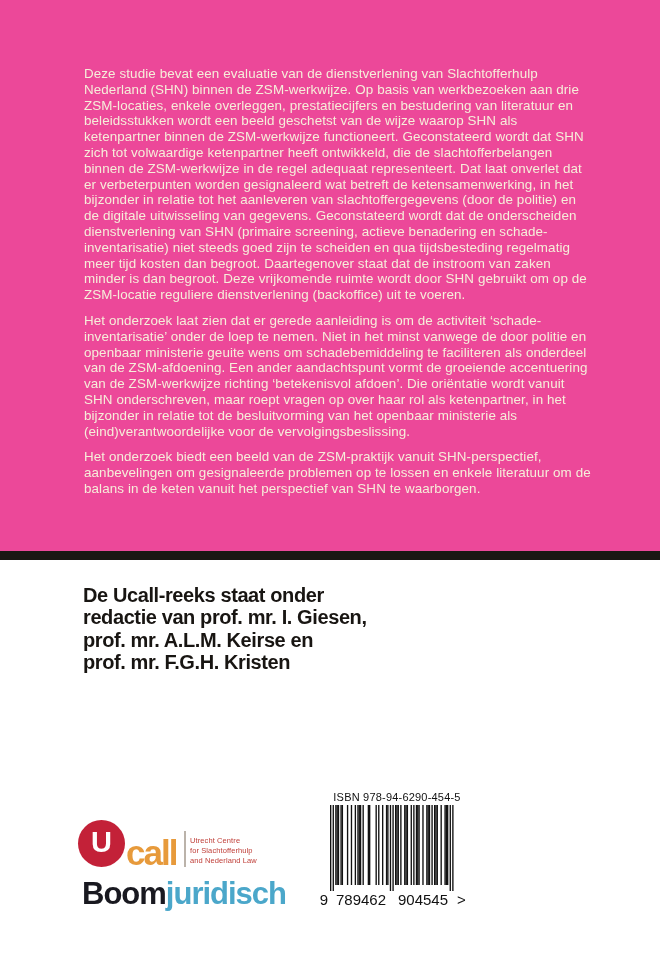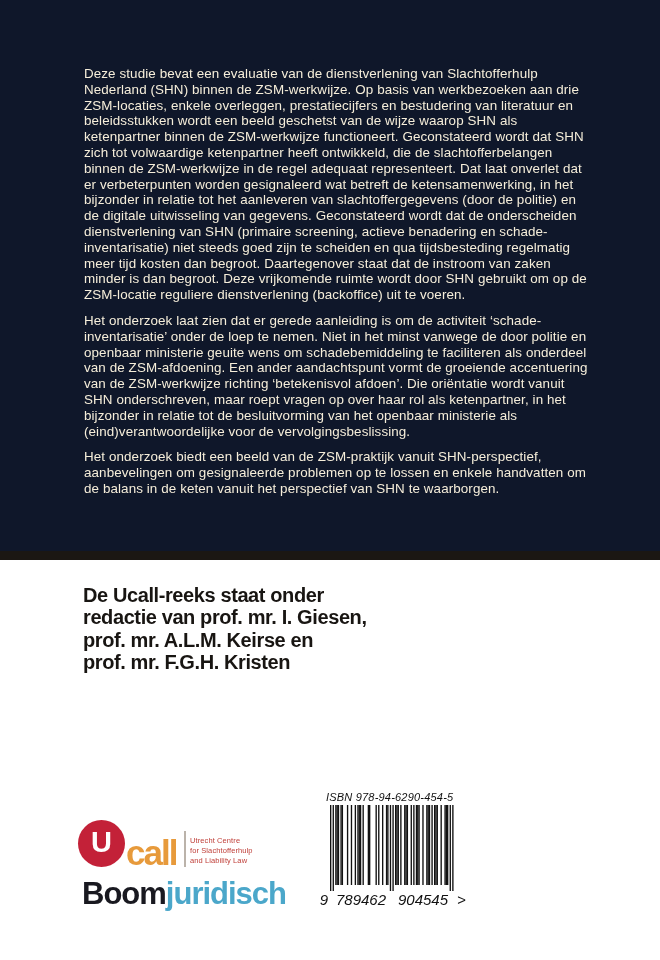--- a/index.html
+++ b/index.html
@@ -3,42 +3,42 @@
 <meta charset="utf-8">
 <style>
   html,body{margin:0;padding:0;background:#ffffff;}
   .page{
     position:relative;width:660px;height:960px;background:#ffffff;
     font-family:"Liberation Sans",sans-serif;overflow:hidden;
   }
   
   .orange-panel{
     position:absolute;top:0;left:0;width:660px;height:551px;
-    background:#0f172a;
+    background:#ec4899;
   }
   .summary{
     position:absolute;left:84px;top:66px;width:510px;
     color:#F6EEDA;font-size:13.4px;line-height:15.8px;
     letter-spacing:0.1px;
   }
   .summary p{margin:0 0 10px 0;}
   
   .black-band{
     position:absolute;top:551px;left:0;width:660px;height:9px;
     background:#1B1713;
   }
   
   .editors{
     position:absolute;left:83px;top:584px;
     color:#181512;font-weight:700;font-size:20px;line-height:22.4px;
     letter-spacing:-0.4px;
   }
   
   .barcode-block{
-    position:absolute;left:316px;top:791px;width:152px;text-align:left;font-style:italic;
+    position:absolute;left:316px;top:791px;width:152px;text-align:center;
   }
   .isbn-label{
     color:#111111;font-size:11px;letter-spacing:0.2px;
     padding-left:10px;white-space:nowrap;margin-bottom:2px;
   }
   .barcode-svg text{
     font-family:"Liberation Sans",sans-serif;font-size:15px;fill:#111111;
   }
   
   .ucall-logo{position:absolute;left:76px;top:818px;width:175px;height:54px;}
@@ -77,21 +77,21 @@
 </style>
 </head>
 <body>
 
 <div class="page">
 
   <div class="orange-panel">
     <div class="summary">
       <p>Deze studie bevat een evaluatie van de dienstverlening van Slachtofferhulp Nederland (SHN) binnen de ZSM-werkwijze. Op basis van werkbezoeken aan drie ZSM-locaties, enkele overleggen, prestatiecijfers en bestudering van literatuur en beleidsstukken wordt een beeld geschetst van de wijze waarop SHN als ketenpartner binnen de ZSM-werkwijze functioneert. Geconstateerd wordt dat SHN zich tot volwaardige ketenpartner heeft ontwikkeld, die de slachtofferbelangen binnen de ZSM-werkwijze in de regel adequaat representeert. Dat laat onverlet dat er verbeterpunten worden gesignaleerd wat betreft de ketensamenwerking, in het bijzonder in relatie tot het aanleveren van slachtoffergegevens (door de politie) en de digitale uitwisseling van gegevens. Geconstateerd wordt dat de onderscheiden dienstverlening van SHN (primaire screening, actieve benadering en schade-inventarisatie) niet steeds goed zijn te scheiden en qua tijdsbesteding regelmatig meer tijd kosten dan begroot. Daartegenover staat dat de instroom van zaken minder is dan begroot. Deze vrijkomende ruimte wordt door SHN gebruikt om op de ZSM-locatie reguliere dienstverlening (backoffice) uit te voeren.</p>
       <p>Het onderzoek laat zien dat er gerede aanleiding is om de activiteit ‘schade-inventarisatie’ onder de loep te nemen. Niet in het minst vanwege de door politie en openbaar ministerie geuite wens om schadebemiddeling te faciliteren als onderdeel van de ZSM-afdoening. Een ander aandachtspunt vormt de groeiende accentuering van de ZSM-werkwijze richting ‘betekenisvol afdoen’. Die oriëntatie wordt vanuit SHN onderschreven, maar roept vragen op over haar rol als ketenpartner, in het bijzonder in relatie tot de besluitvorming van het openbaar ministerie als (eind)verantwoordelijke voor de vervolgingsbeslissing.</p>
-      <p>Het onderzoek biedt een beeld van de ZSM-praktijk vanuit SHN-perspectief, aanbevelingen om gesignaleerde problemen op te lossen en enkele handvatten om de balans in de keten vanuit het perspectief van SHN te waarborgen.</p>
+      <p>Het onderzoek biedt een beeld van de ZSM-praktijk vanuit SHN-perspectief, aanbevelingen om gesignaleerde problemen op te lossen en enkele literatuur om de balans in de keten vanuit het perspectief van SHN te waarborgen.</p>
     </div>
   </div>
 
   <div class="black-band"></div>
 
   <div class="editors">
     <div>De Ucall-reeks staat onder</div>
     <div>redactie van prof. mr. I. Giesen,</div>
     <div>prof. mr. A.L.M. Keirse en</div>
     <div>prof. mr. F.G.H. Kristen</div>
@@ -160,21 +160,21 @@
 
   <div class="ucall-logo">
     <div class="ucall-circle">
       <span>U</span>
     </div>
     <div class="ucall-word">call</div>
     <div class="ucall-sep"></div>
     <div class="ucall-tagline">
       <div>Utrecht Centre</div>
       <div>for Slachtofferhulp</div>
-      <div>and Liability Law</div>
+      <div>and Nederland Law</div>
     </div>
   </div>
 
   <div class="boom-logo">
     <span class="boom-word1">Boom</span><span class="boom-word2">juridisch</span>
   </div>
 
 </div>
 
 </body></html>

